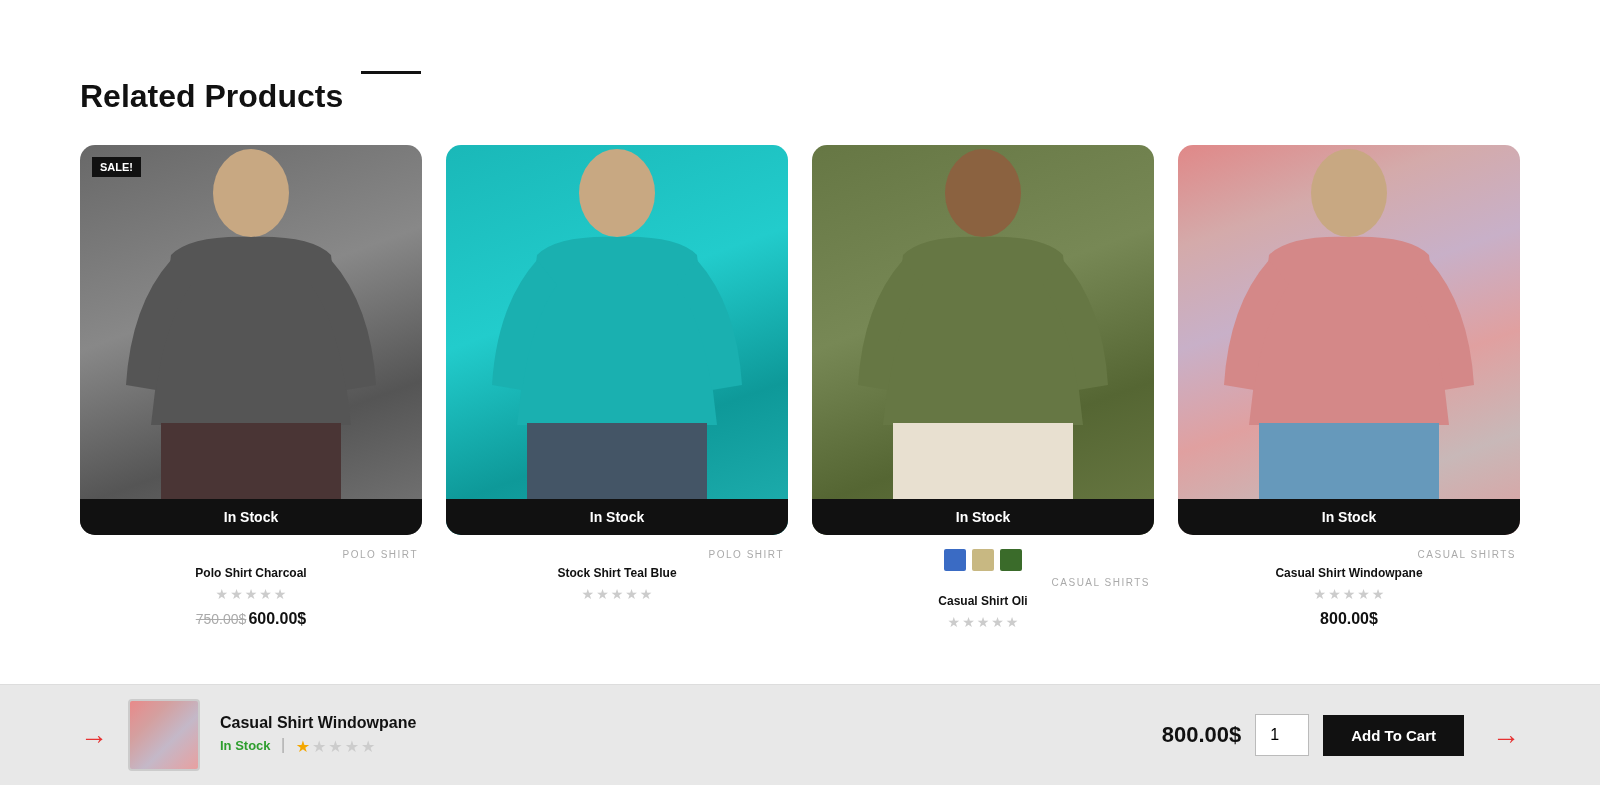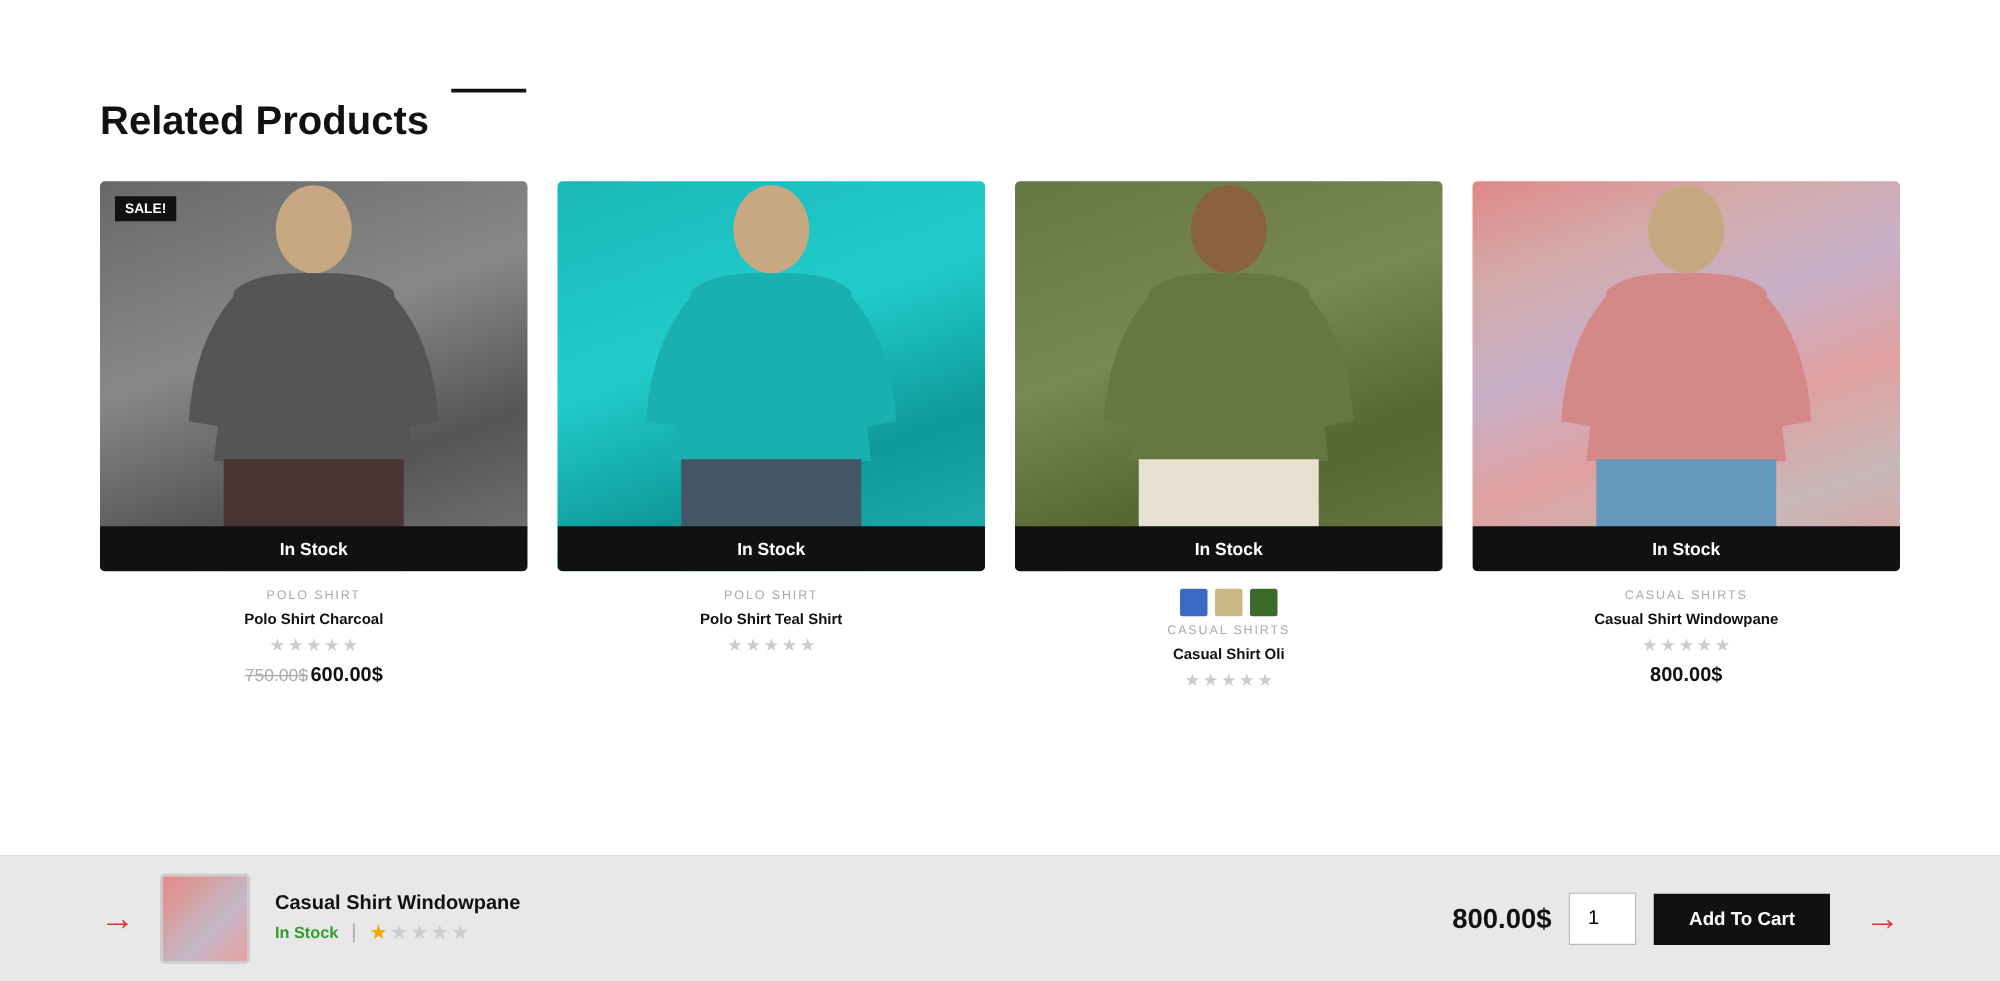--- a/index.html
+++ b/index.html
@@ -38,23 +38,23 @@
       gap: 24px;
     }
     .product-card {
       display: flex;
       flex-direction: column;
       cursor: pointer;
     }
     .product-image-wrapper {
       position: relative;
       background: #e8e8e8;
-      border-radius: 4px;
+      border-radius: 15px;
       overflow: hidden;
-      height: 312px;
+      height: 390px;
       display: flex;
       align-items: center;
       justify-content: center;
     }
     .sale-badge {
       position: absolute;
       top: 12px;
       left: 12px;
       background: #111;
       color: #fff;
@@ -75,21 +75,21 @@
       padding: 10px 0;
     }
     .product-info {
       padding: 14px 4px 0 4px;
     }
     .product-category {
       font-size: 10px;
       color: #aaa;
       letter-spacing: 1.5px;
       text-transform: uppercase;
-      text-align: center;
+      text-align: right;
       margin-bottom: 6px;
     }
     .product-name {
       font-size: 12px;
       font-weight: 700;
       color: #111;
       text-align: center;
       margin-bottom: 6px;
     }
     .color-swatches {
@@ -270,21 +270,21 @@
             <ellipse cx="140" cy="48" rx="38" ry="44" fill="#c8a882"></ellipse>
             <path d="M60 110 Q80 90 140 92 Q200 90 220 110 L240 280 L40 280 Z" fill="#1ab0b0"></path>
             <path d="M60 115 Q20 160 15 240 L45 245 Q55 175 80 140 Z" fill="#1ab0b0"></path>
             <path d="M220 115 Q260 160 265 240 L235 245 Q225 175 200 140 Z" fill="#1ab0b0"></path>
             <rect x="50" y="278" width="180" height="112" fill="#445566"></rect>
           </svg>
           <div class="in-stock-banner">In Stock</div>
         </div>
         <div class="product-info">
           <div class="product-category">POLO SHIRT</div>
-          <div class="product-name">Polo Shirt Teal Shirt</div>
+          <div class="product-name">Stock Shirt Teal Blue</div>
           <div class="stars">
             <span class="star">★</span>
             <span class="star">★</span>
             <span class="star">★</span>
             <span class="star">★</span>
             <span class="star">★</span>
           </div>
         </div>
       </div>
       <div class="product-card">

